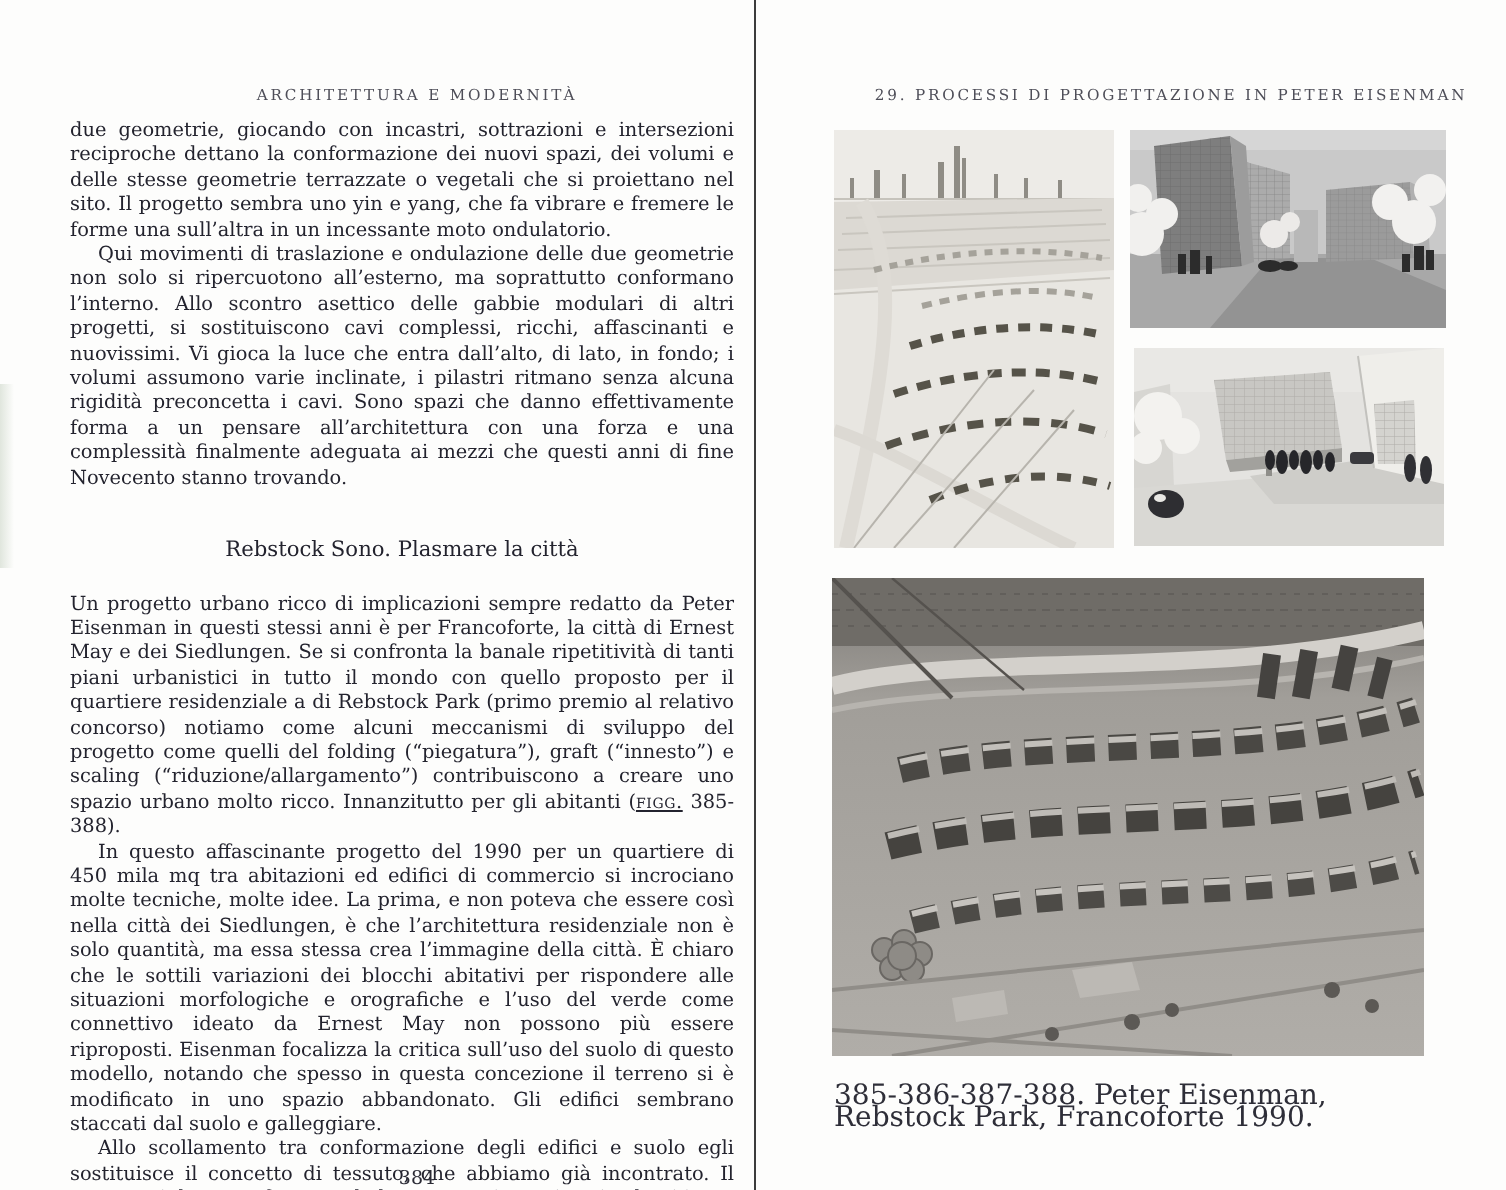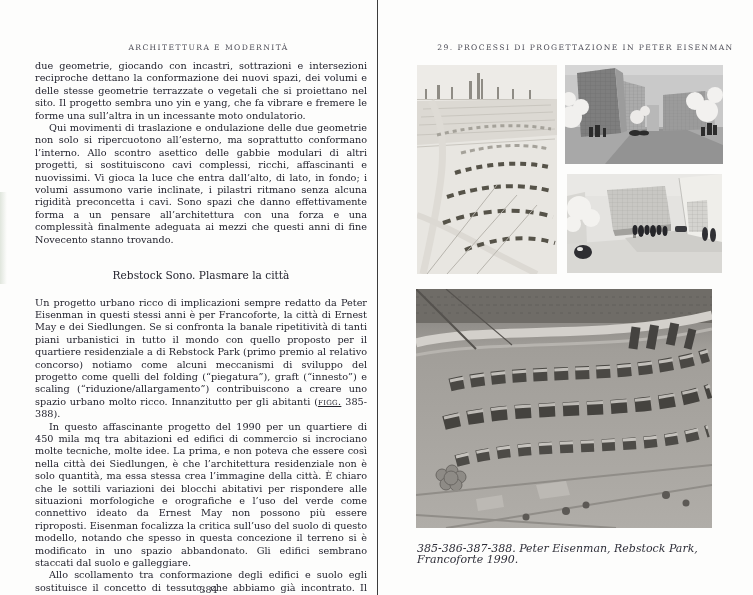--- a/index.html
+++ b/index.html
@@ -38,21 +38,21 @@
     text-align:center;font-size:9.5px;color:#2b2b35;
   }
   .figure{position:absolute;overflow:hidden;background:#dcdad6;}
   .figure svg{display:block;width:100%;height:100%;}
   #fig385{left:39px;top:49px;width:140px;height:209px;}
   #fig386{left:187px;top:49px;width:158px;height:99px;}
   #fig387{left:189px;top:158px;width:155px;height:99px;}
   #fig388{left:38px;top:273px;width:296px;height:239px;}
   .caption{
     position:absolute;left:39px;top:527px;width:300px;
-    font-size:11px;color:#2e2e38;line-height:11px;text-align:left;font-style:italic;
+    font-size:14px;color:#2e2e38;line-height:11px;text-align:left;
   }
   .scan-smudge{
     position:absolute;left:0;top:176px;width:7px;height:92px;
     background:linear-gradient(90deg,#e0e6dd,rgba(255,255,255,0));
   }
 </style>
 </head>
 <body>
 
 <div class="spread">

